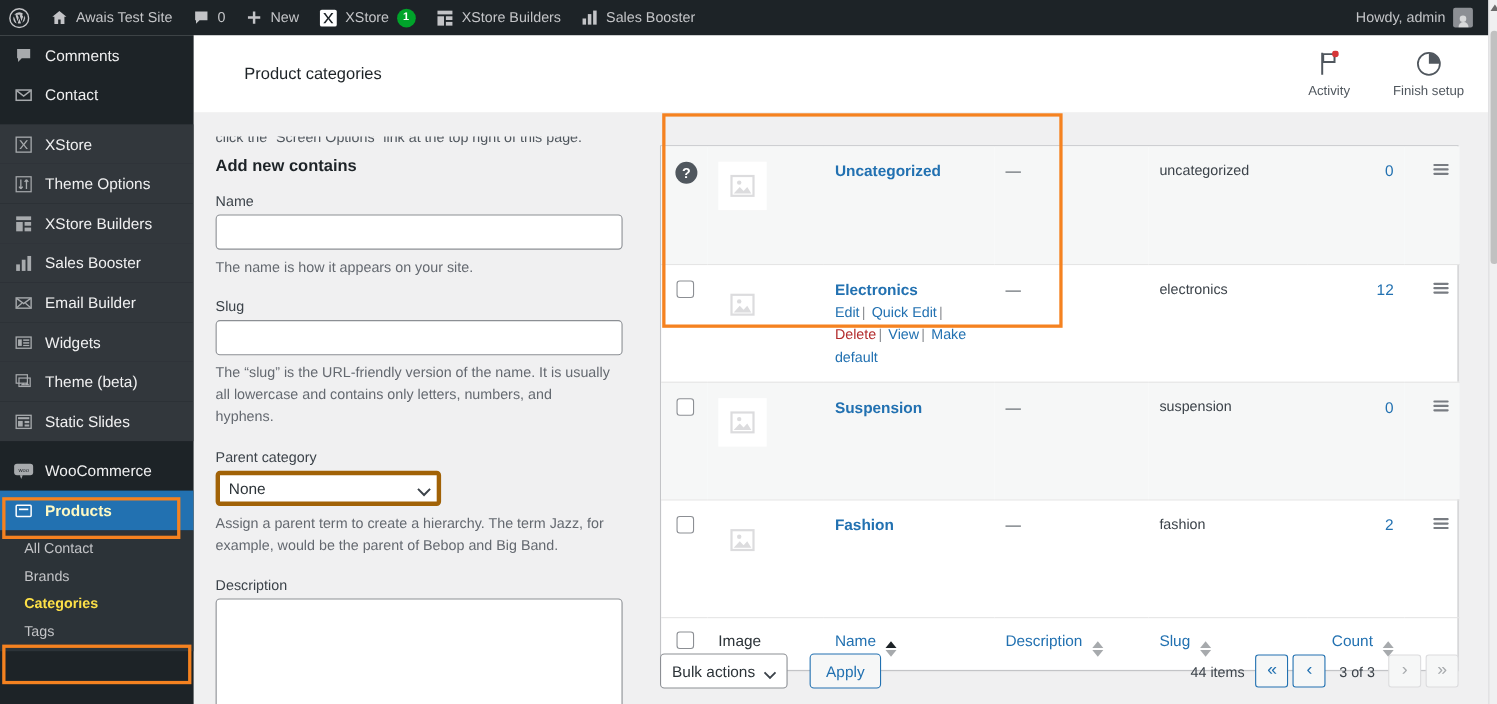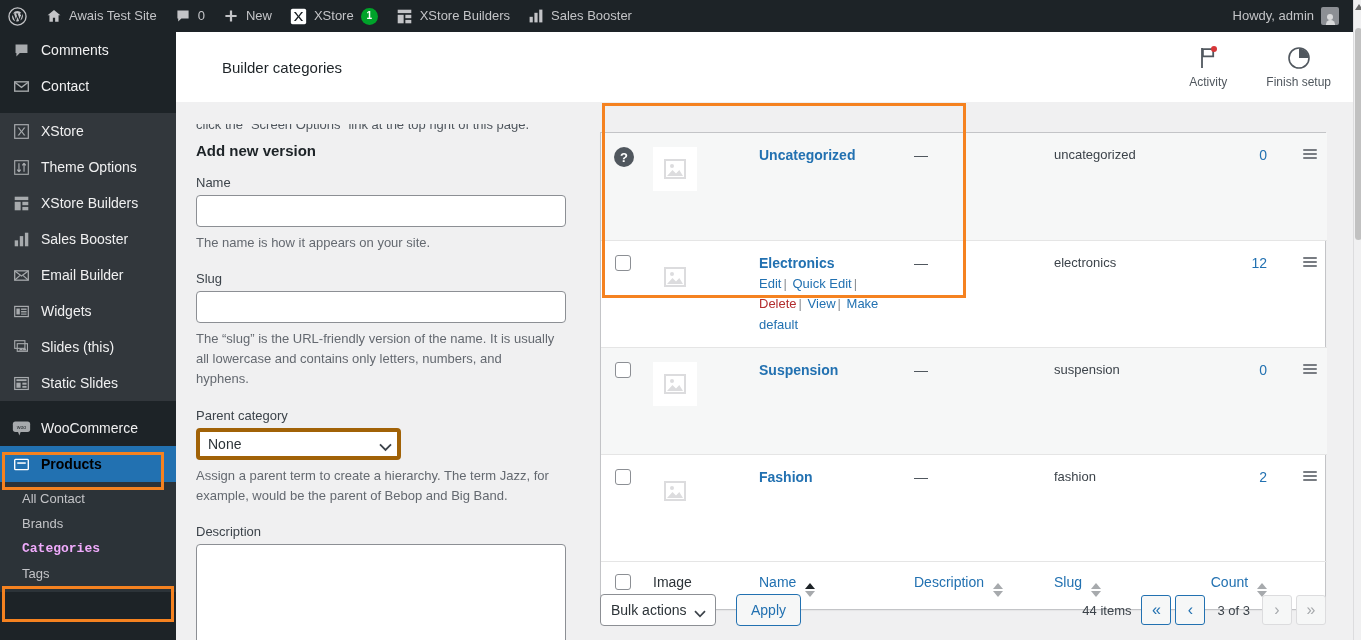--- a/index.html
+++ b/index.html
@@ -47,33 +47,33 @@
   }
   .menu-sep { height: 9px; }
   .menu-item {
     display: flex; align-items: center; gap: 10px;
     height: 36px; padding: 0 12px 0 11px;
     color: #f0f0f1; font-size: 14px; cursor: pointer; position: relative;
   }
   .menu-item .m-ico { width: 20px; display:flex; align-items:center; justify-content:center; flex: 0 0 20px; }
   .menu-item.group-alt { background: #32373c; }
   .menu-item.current {
-    background: #2271b1; color: #000000; font-weight: 600;
+    background: #2271b1; color: #fef9c3; font-weight: 600;
   }
   .menu-item.current::after {
     content: ""; position: absolute; right: -8px; top: 50%; margin-top: -8px;
     border-style: solid; border-width: 8px 0 8px 8px;
     border-color: transparent transparent transparent #2271b1;
   }
   .submenu { background: #2c3338; padding: 4px 0 6px; }
   .submenu-item {
     display: block; padding: 5px 12px 5px 22px;
     font-size: 13px; color: #c3c4c7; cursor: pointer; position: relative;
   }
-  .submenu-item.active { color: #f0abfc; font-weight: 600; font-family: Liberation Mono, monospace; }
+  .submenu-item.active { color: #fde047; font-weight: 600; }
 
   
   .ring { position: absolute; border: 3px solid #f58220; pointer-events: none; z-index: 55; }
   #ring-products { left: 2px; top: 452px; width: 162px; height: 38px; }
   #ring-categories { left: 2px; top: 586px; width: 172px; height: 36px; }
   #ring-rows { left: 602px; top: 103px; width: 364px; height: 195px; z-index: 25; }
 
   
   #content {
     position: absolute; top: 32px; left: 176px; width: 1177px; height: 608px;
@@ -406,21 +406,21 @@
       <span>Widgets</span>
     </div>
     <div class="menu-item group-alt">
       <span class="m-ico">
         <svg width="17" height="17" viewBox="0 0 20 20">
             <rect x="2" y="2" width="12" height="9" fill="none" stroke="#a7aaad" stroke-width="1.3"></rect>
             <rect x="5" y="5.5" width="12" height="9" fill="none" stroke="#a7aaad" stroke-width="1.3"></rect>
             <path d="M6.5 13.5l3-3 2 2 2.2-2.4 2.6 3.4z" fill="#a7aaad"></path>
           </svg>
       </span>
-      <span>Slides (this)</span>
+      <span>Theme (beta)</span>
     </div>
     <div class="menu-item group-alt">
       <span class="m-ico">
         <svg width="17" height="17" viewBox="0 0 20 20">
             <rect x="2" y="3" width="16" height="14" fill="none" stroke="#a7aaad" stroke-width="1.4"></rect>
             <rect x="4" y="5" width="12" height="2.2" fill="#a7aaad"></rect>
             <rect x="4" y="9" width="5" height="6" fill="#a7aaad"></rect>
             <rect x="11" y="9" width="5" height="2.4" fill="#a7aaad"></rect>
             <rect x="11" y="12.8" width="5" height="2.2" fill="#a7aaad"></rect>
           </svg>
@@ -459,21 +459,21 @@
     </div>
   </div>
 
   <div id="content">
 
     <div class="cutline">
       <span>click the “Screen Options” link at the top right of this page.</span>
     </div>
 
     <div id="pagehead">
-      <div id="pagetitle">Builder categories</div>
+      <div id="pagetitle">Product categories</div>
       <div class="head-actions">
 
         <div class="head-btn">
           <span class="hb-ico">
             <svg width="22" height="24" viewBox="0 0 22 24">
               <path d="M5 2v20" stroke="#50575e" stroke-width="1.8" fill="none"></path>
               <path d="M5.9 3.2h10.3v7.1H5.9z" fill="none" stroke="#50575e" stroke-width="1.8"></path>
               <circle cx="17" cy="3" r="3" fill="#d63638"></circle>
             </svg>
           </span>
@@ -487,21 +487,21 @@
               <path d="M12 12V2.4A9.6 9.6 0 0 1 21.6 12z" fill="#50575e"></path>
             </svg>
           </span>
           <span>Finish setup</span>
         </div>
 
       </div>
     </div>
 
     <div id="formcol">
-      <div class="form-h2">Add new version</div>
+      <div class="form-h2">Add new contains</div>
 
       <div class="field">
         <label>Name</label>
         <input class="txt" type="text" value="" style="">
       </div>
       <div class="hint">The name is how it appears on your site.</div>
 
       <div class="field">
         <label>Slug</label>
         <input class="txt" type="text" value="" style="">

